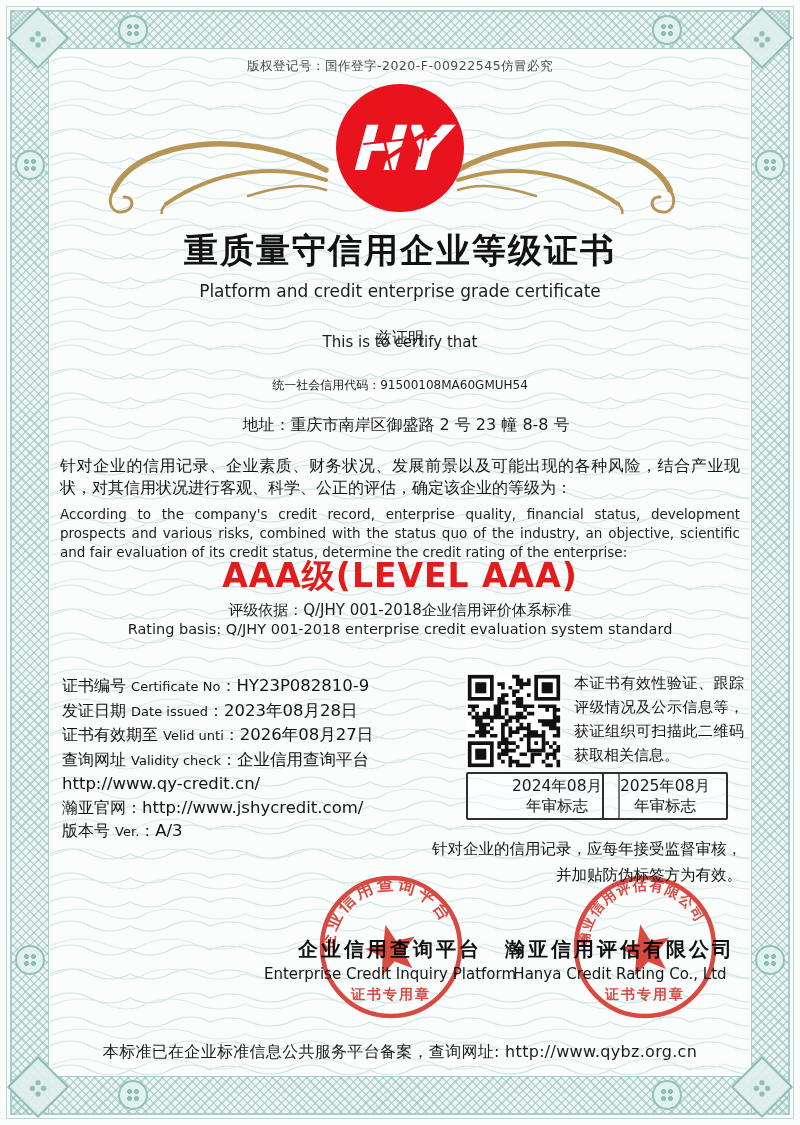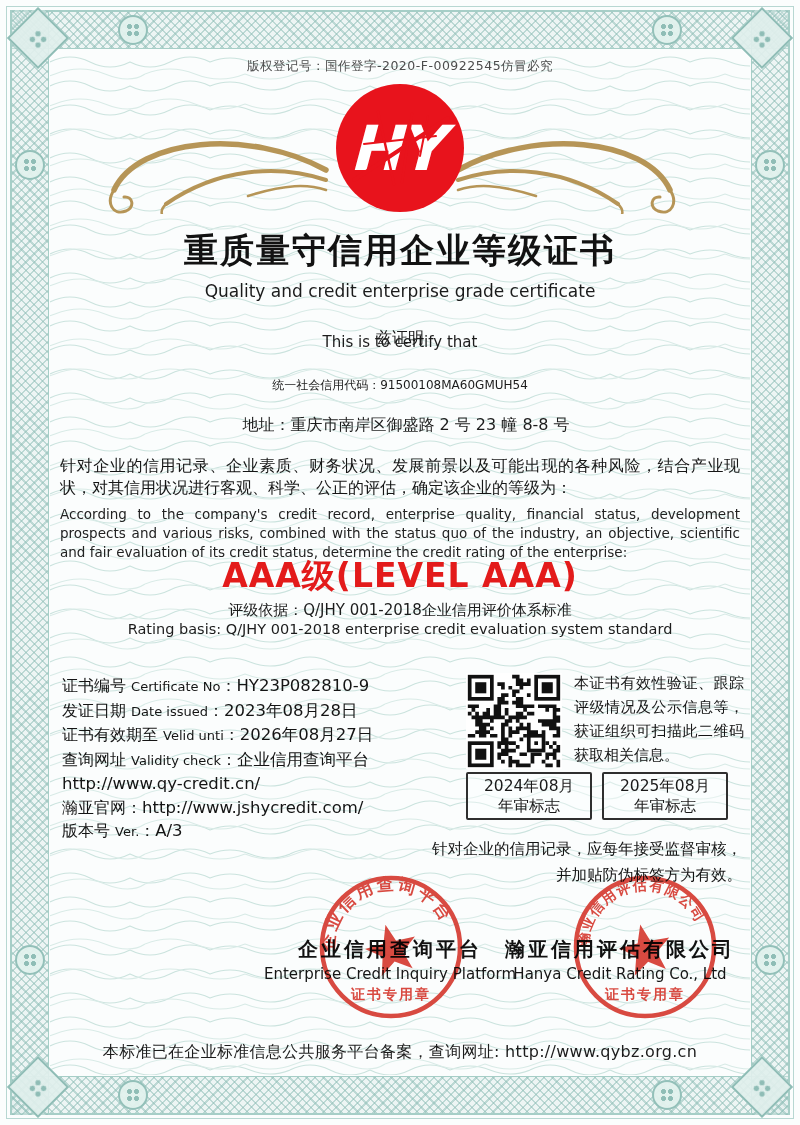--- a/index.html
+++ b/index.html
@@ -65,21 +65,21 @@
   .details{left:62px;top:674px;width:400px;text-align:left;font-size:16px;line-height:23.5px;color:#141414;}
   .d-en{font-size:13px;}
   .d-val{font-size:16.5px;}
 
   
   .qr-box{left:466px;top:673px;width:96px;height:96px;background:#fff;}
   .qr-note{left:574px;top:671px;width:170px;font-size:15px;line-height:24px;text-align:justify;color:#141414;}
   .badge{top:772px;width:122px;height:44px;border:2.5px solid #2f2f2f;border-radius:2px;
          display:flex;flex-direction:column;align-items:center;justify-content:center;
          font-size:15.5px;line-height:20px;color:#1a1a1a;background:rgba(252,254,254,.35);}
-  .badge1{left:466px;} .badge2{left:602px;}
+  .badge1{left:466px;padding-left:28px;} .badge2{left:602px;}
   .supervision{left:420px;top:836px;width:322px;text-align:right;font-size:15.5px;line-height:26px;color:#141414;}
 
   
   .seal{width:150px;height:150px;z-index:3;mix-blend-mode:multiply;opacity:.92;}
   .seal1{left:316px;top:872px;} .seal2{left:570px;top:872px;}
   .ring{fill:#d53a30;font-weight:bold;}
   .ring-8{font-size:17px;letter-spacing:3px;}
   .ring-10{font-size:14px;letter-spacing:1.5px;}
   .stampTxt{fill:#d53a30;font-size:14px;font-weight:bold;letter-spacing:2px;text-anchor:middle;}
   .seal-label{z-index:2;width:300px;text-align:center;top:936px;}
@@ -155,21 +155,21 @@
           <line x1="18" y1="96" x2="112" y2="34" stroke-width="4"></line>
           <line x1="42" y1="28" x2="58" y2="100" stroke-width="2.5"></line>
           <line x1="76" y1="30" x2="66" y2="98" stroke-width="2.5"></line>
           <line x1="92" y1="32" x2="84" y2="72" stroke-width="2"></line>
           <line x1="28" y1="60" x2="100" y2="52" stroke-width="2"></line>
         </g>
       </svg>
     </div>
 
     <div class="abs ctr title">重质量守信用企业等级证书</div>
-    <div class="abs ctr subtitle">Quality and credit enterprise grade certificate</div>
+    <div class="abs ctr subtitle">Platform and credit enterprise grade certificate</div>
     <div class="abs ctr certify-cn">兹证明</div>
     <div class="abs ctr certify-en">This is to certify that</div>
 
     <div class="abs ctr code">统一社会信用代码：91500108MA60GMUH54</div>
     <div class="abs ctr addr">地址：重庆市南岸区御盛路 2 号 23 幢 8-8 号</div>
 
     <div class="abs ctr grade">AAA级(LEVEL AAA)</div>
 
     <div class="abs paras">
       <div class="para-cn">针对企业的信用记录、企业素质、财务状况、发展前景以及可能出现的各种风险，结合产业现状，对其信用状况进行客观、科学、公正的评估，确定该企业的等级为：</div>

